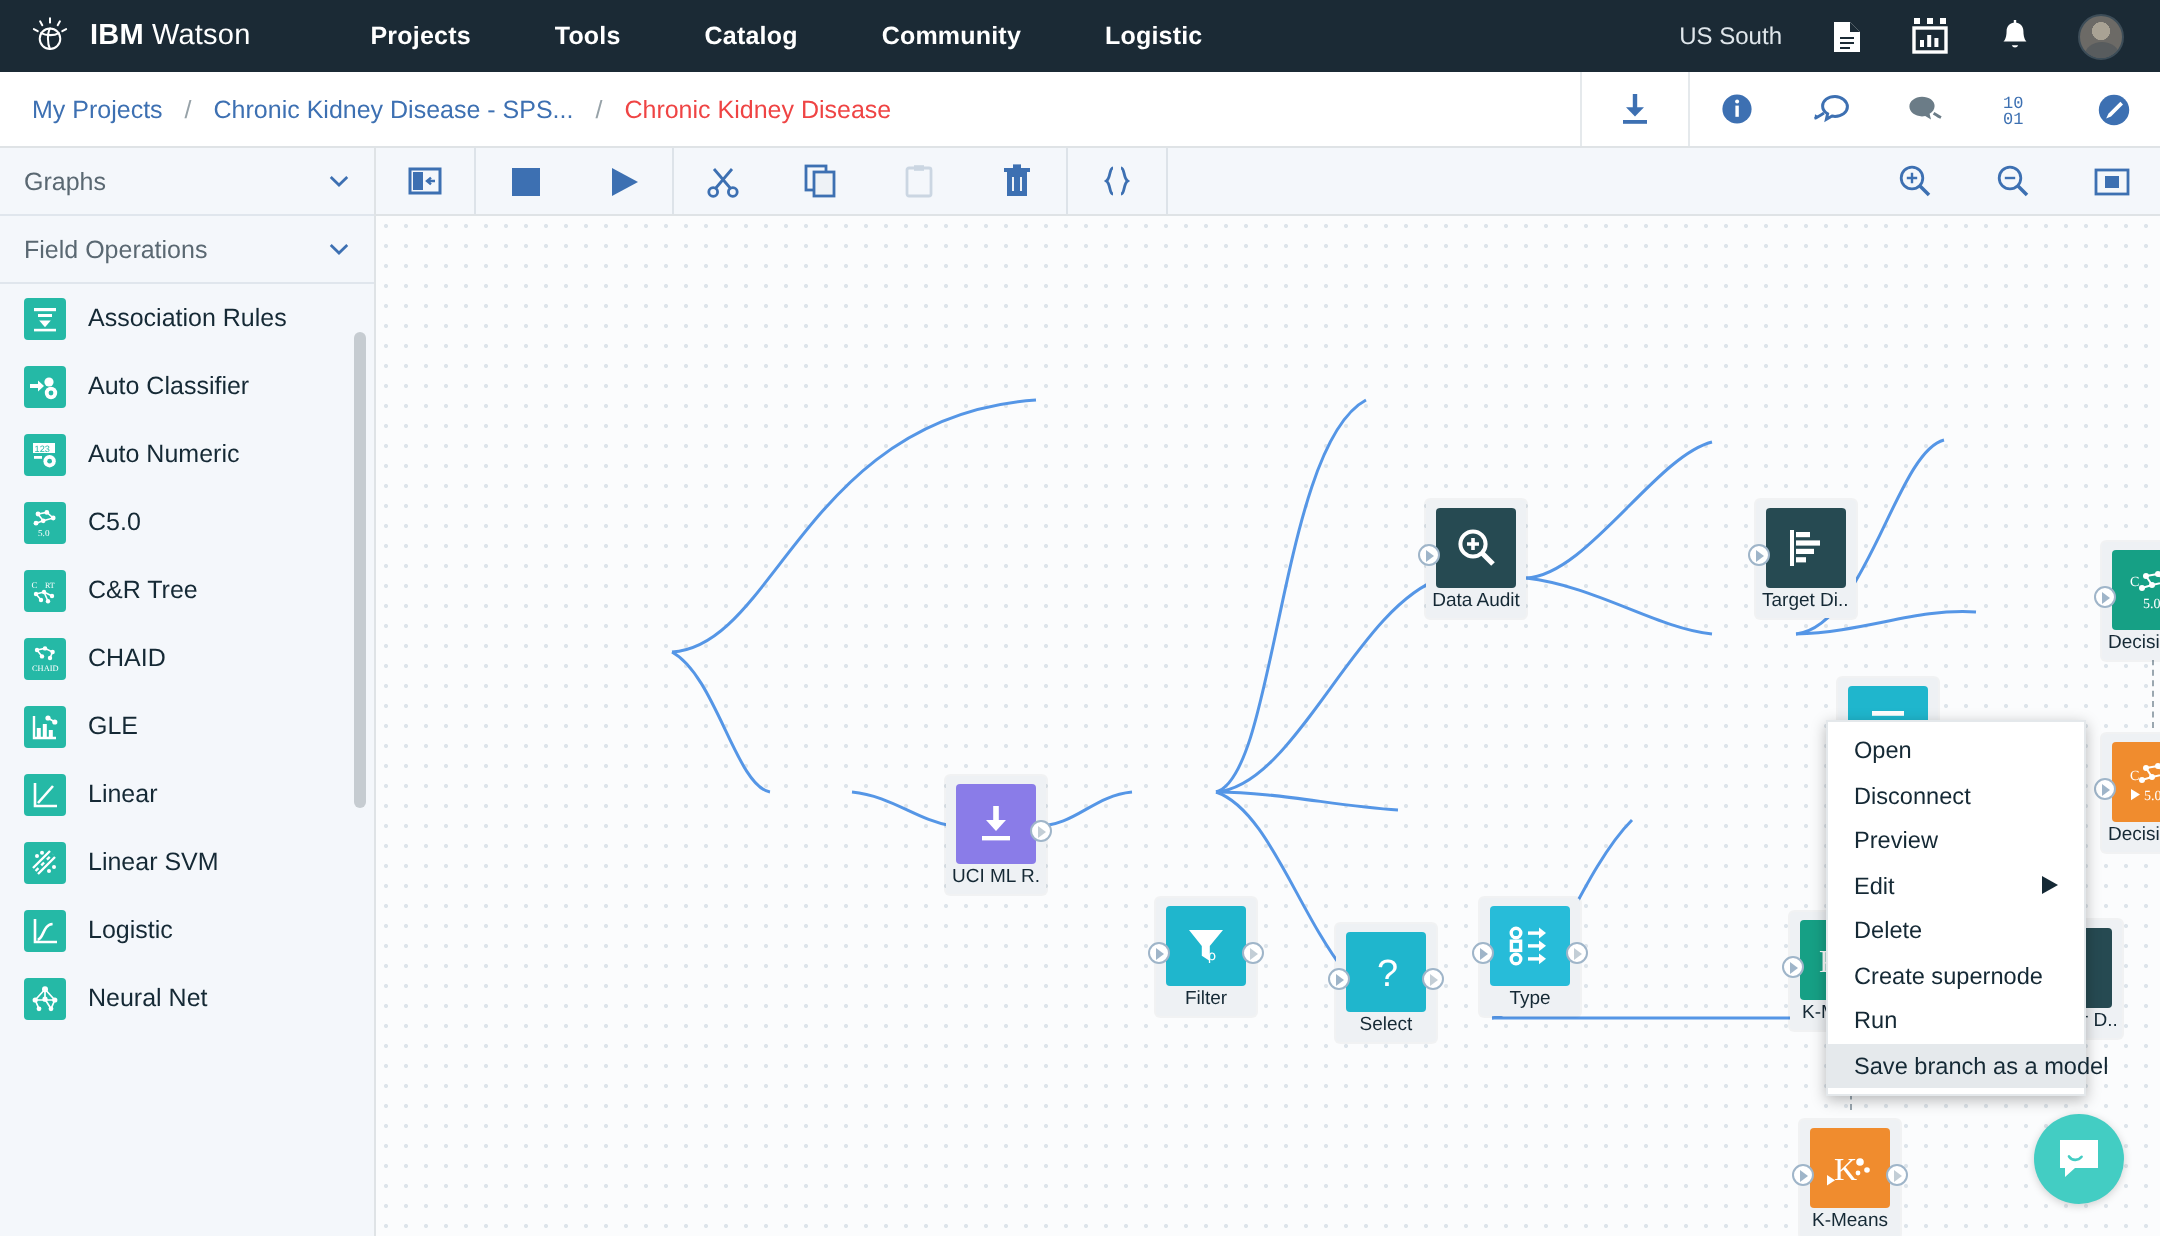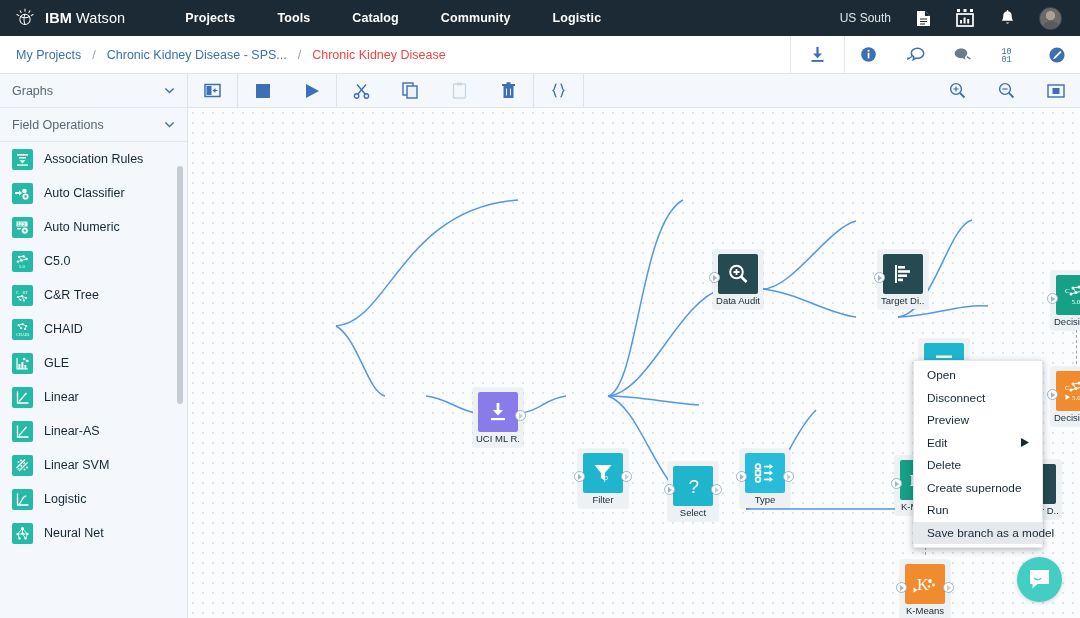--- a/index.html
+++ b/index.html
@@ -400,31 +400,20 @@
                   <path d="M2.5 1.5v11.5h11"></path>
                   <path d="M4 11.5L11.5 3"></path>
                 </g>
               </svg>
           </span>
           <span>Linear</span>
         </div>
         <div class="pal-item">
           <span class="pal-ico">
             <svg width="15" height="15" viewBox="0 0 15 15">
-                <g fill="none" stroke="#fff" stroke-width="1.3">
-                  <path d="M2.5 1.5v11.5h11"></path>
-                  <path d="M4 11.5L11.5 3"></path>
-                </g>
-              </svg>
-          </span>
-          <span>Linear-AS</span>
-        </div>
-        <div class="pal-item">
-          <span class="pal-ico">
-            <svg width="15" height="15" viewBox="0 0 15 15">
                 <g stroke="#fff" stroke-width="1.2" fill="none">
                   <path d="M1.5 10L10 1.5M4 13l8.5-8.5"></path>
                   <path d="M2.8 11.5L11.3 3" stroke-dasharray="2 2"></path>
                 </g>
                 <g fill="#fff">
                   <circle cx="3.5" cy="4" r="1"></circle>
                   <circle cx="6" cy="2.4" r="1"></circle>
                   <circle cx="9.5" cy="11.5" r="1"></circle>
                   <circle cx="12" cy="9.5" r="1"></circle>
                 </g>

